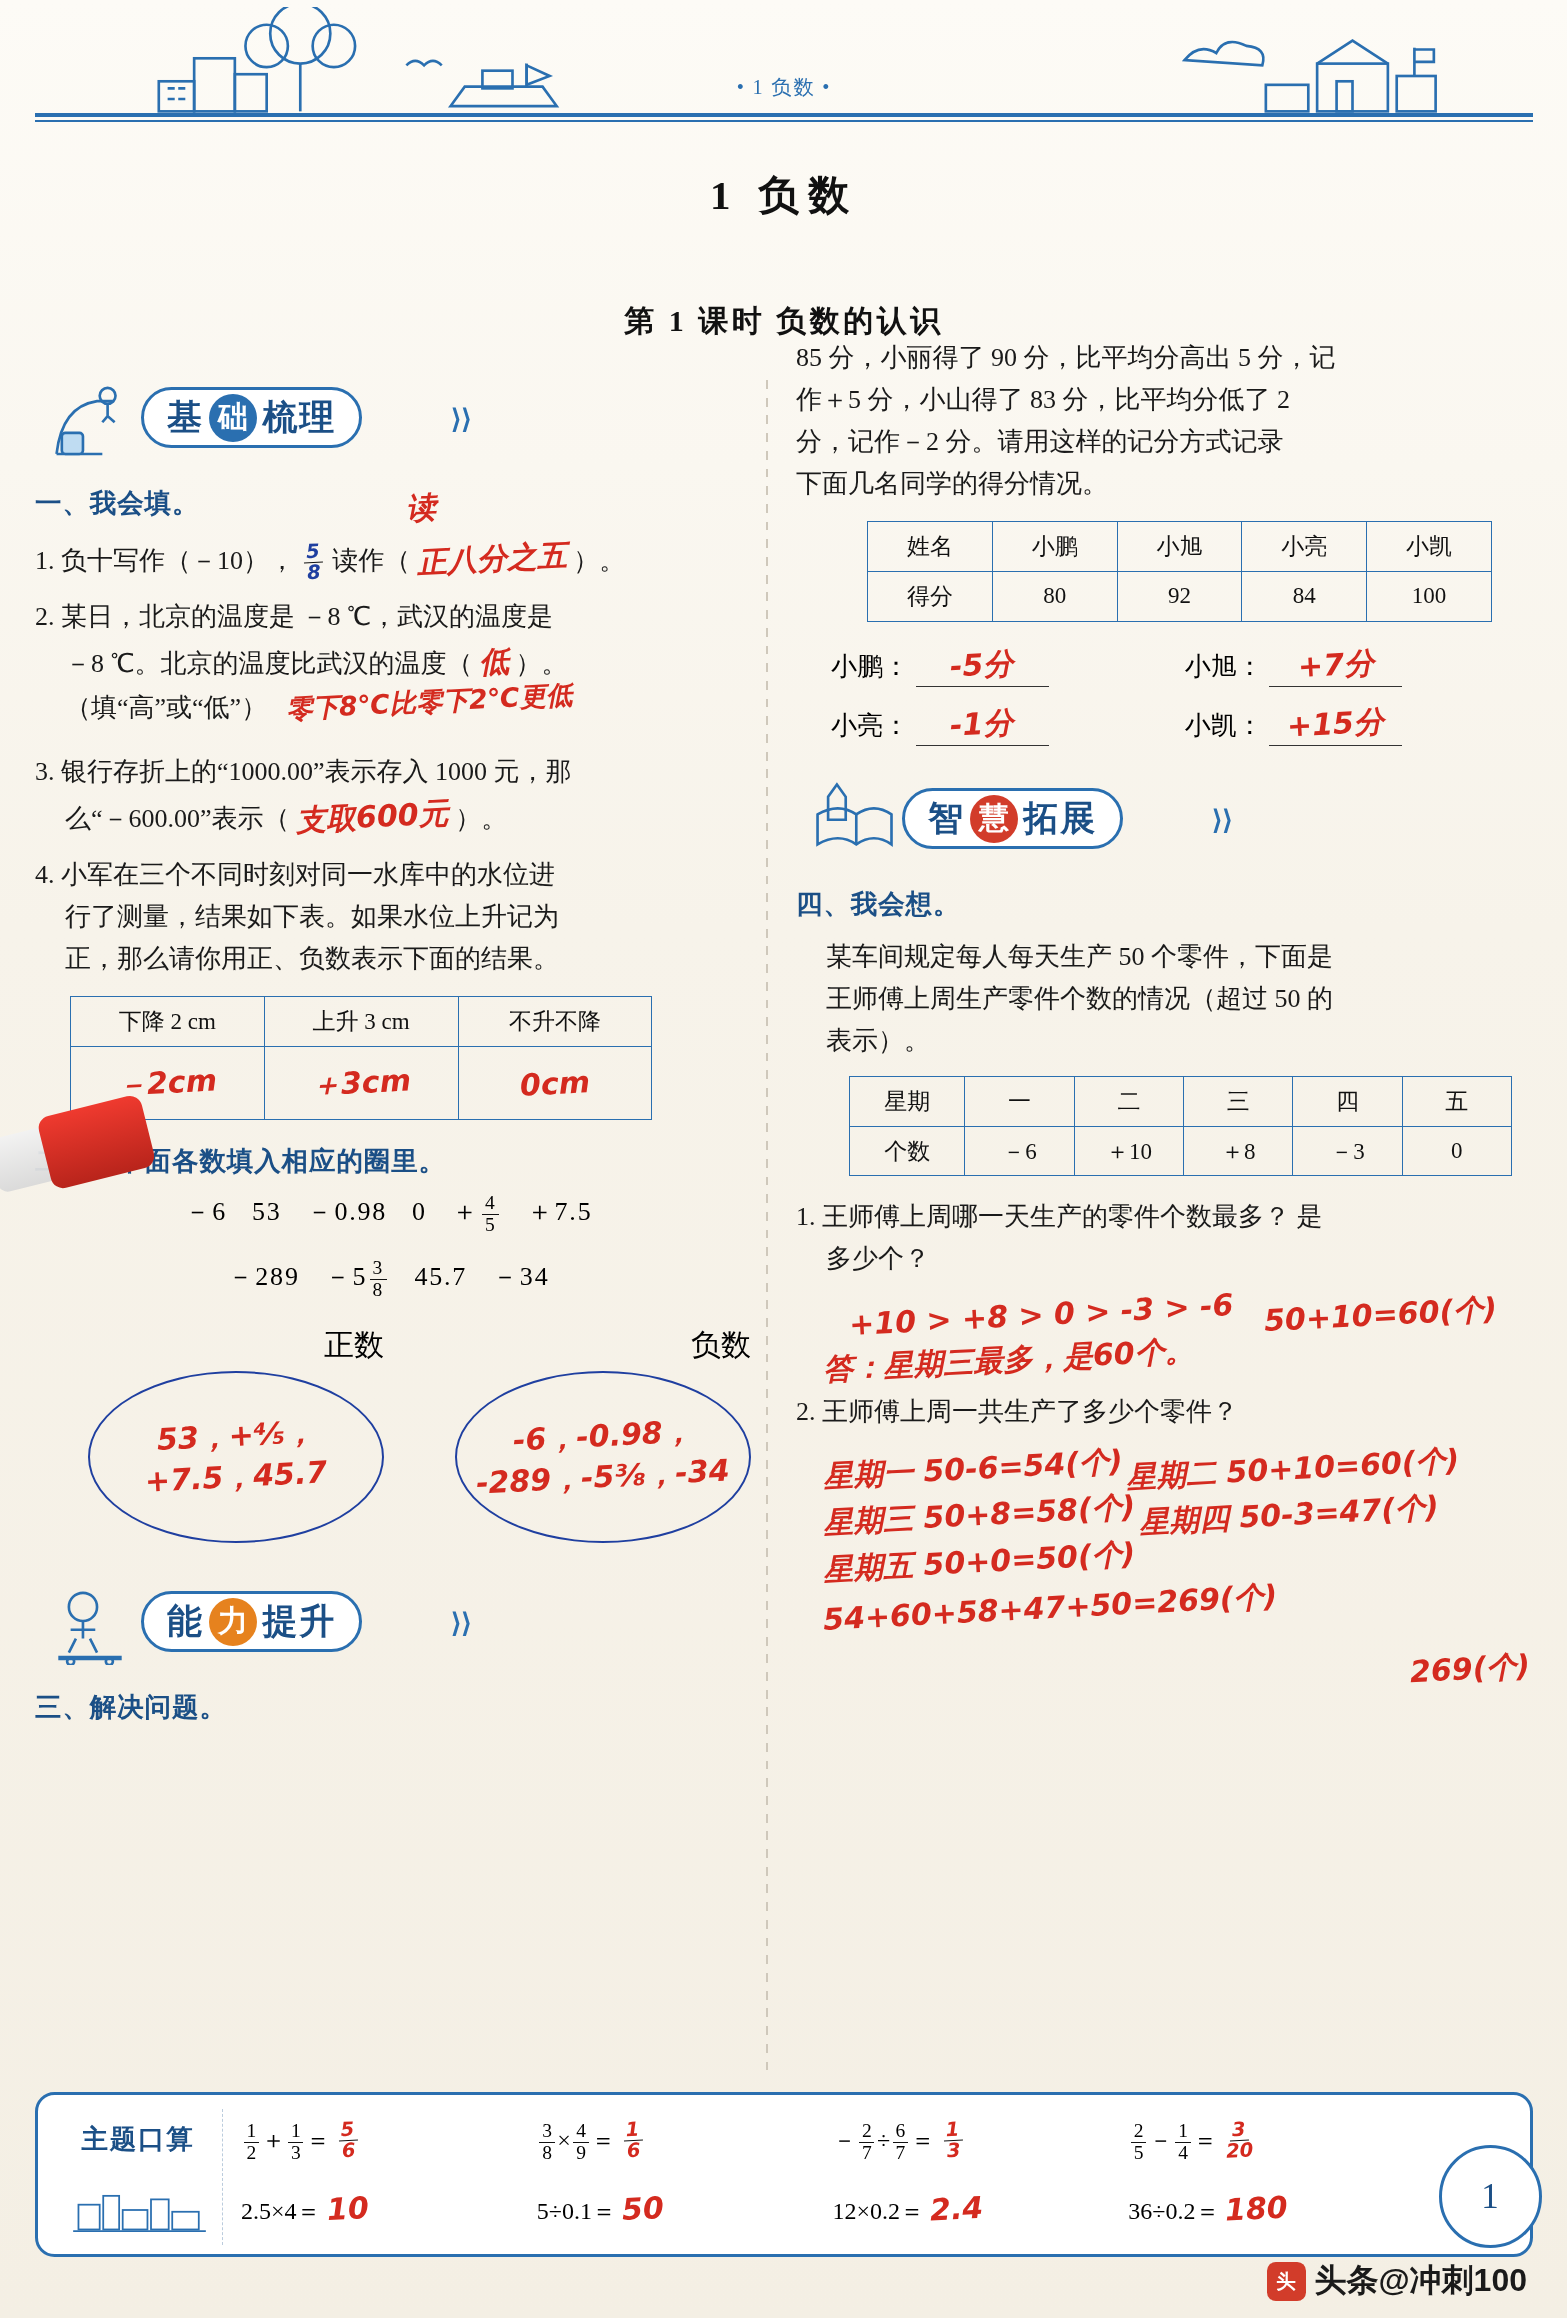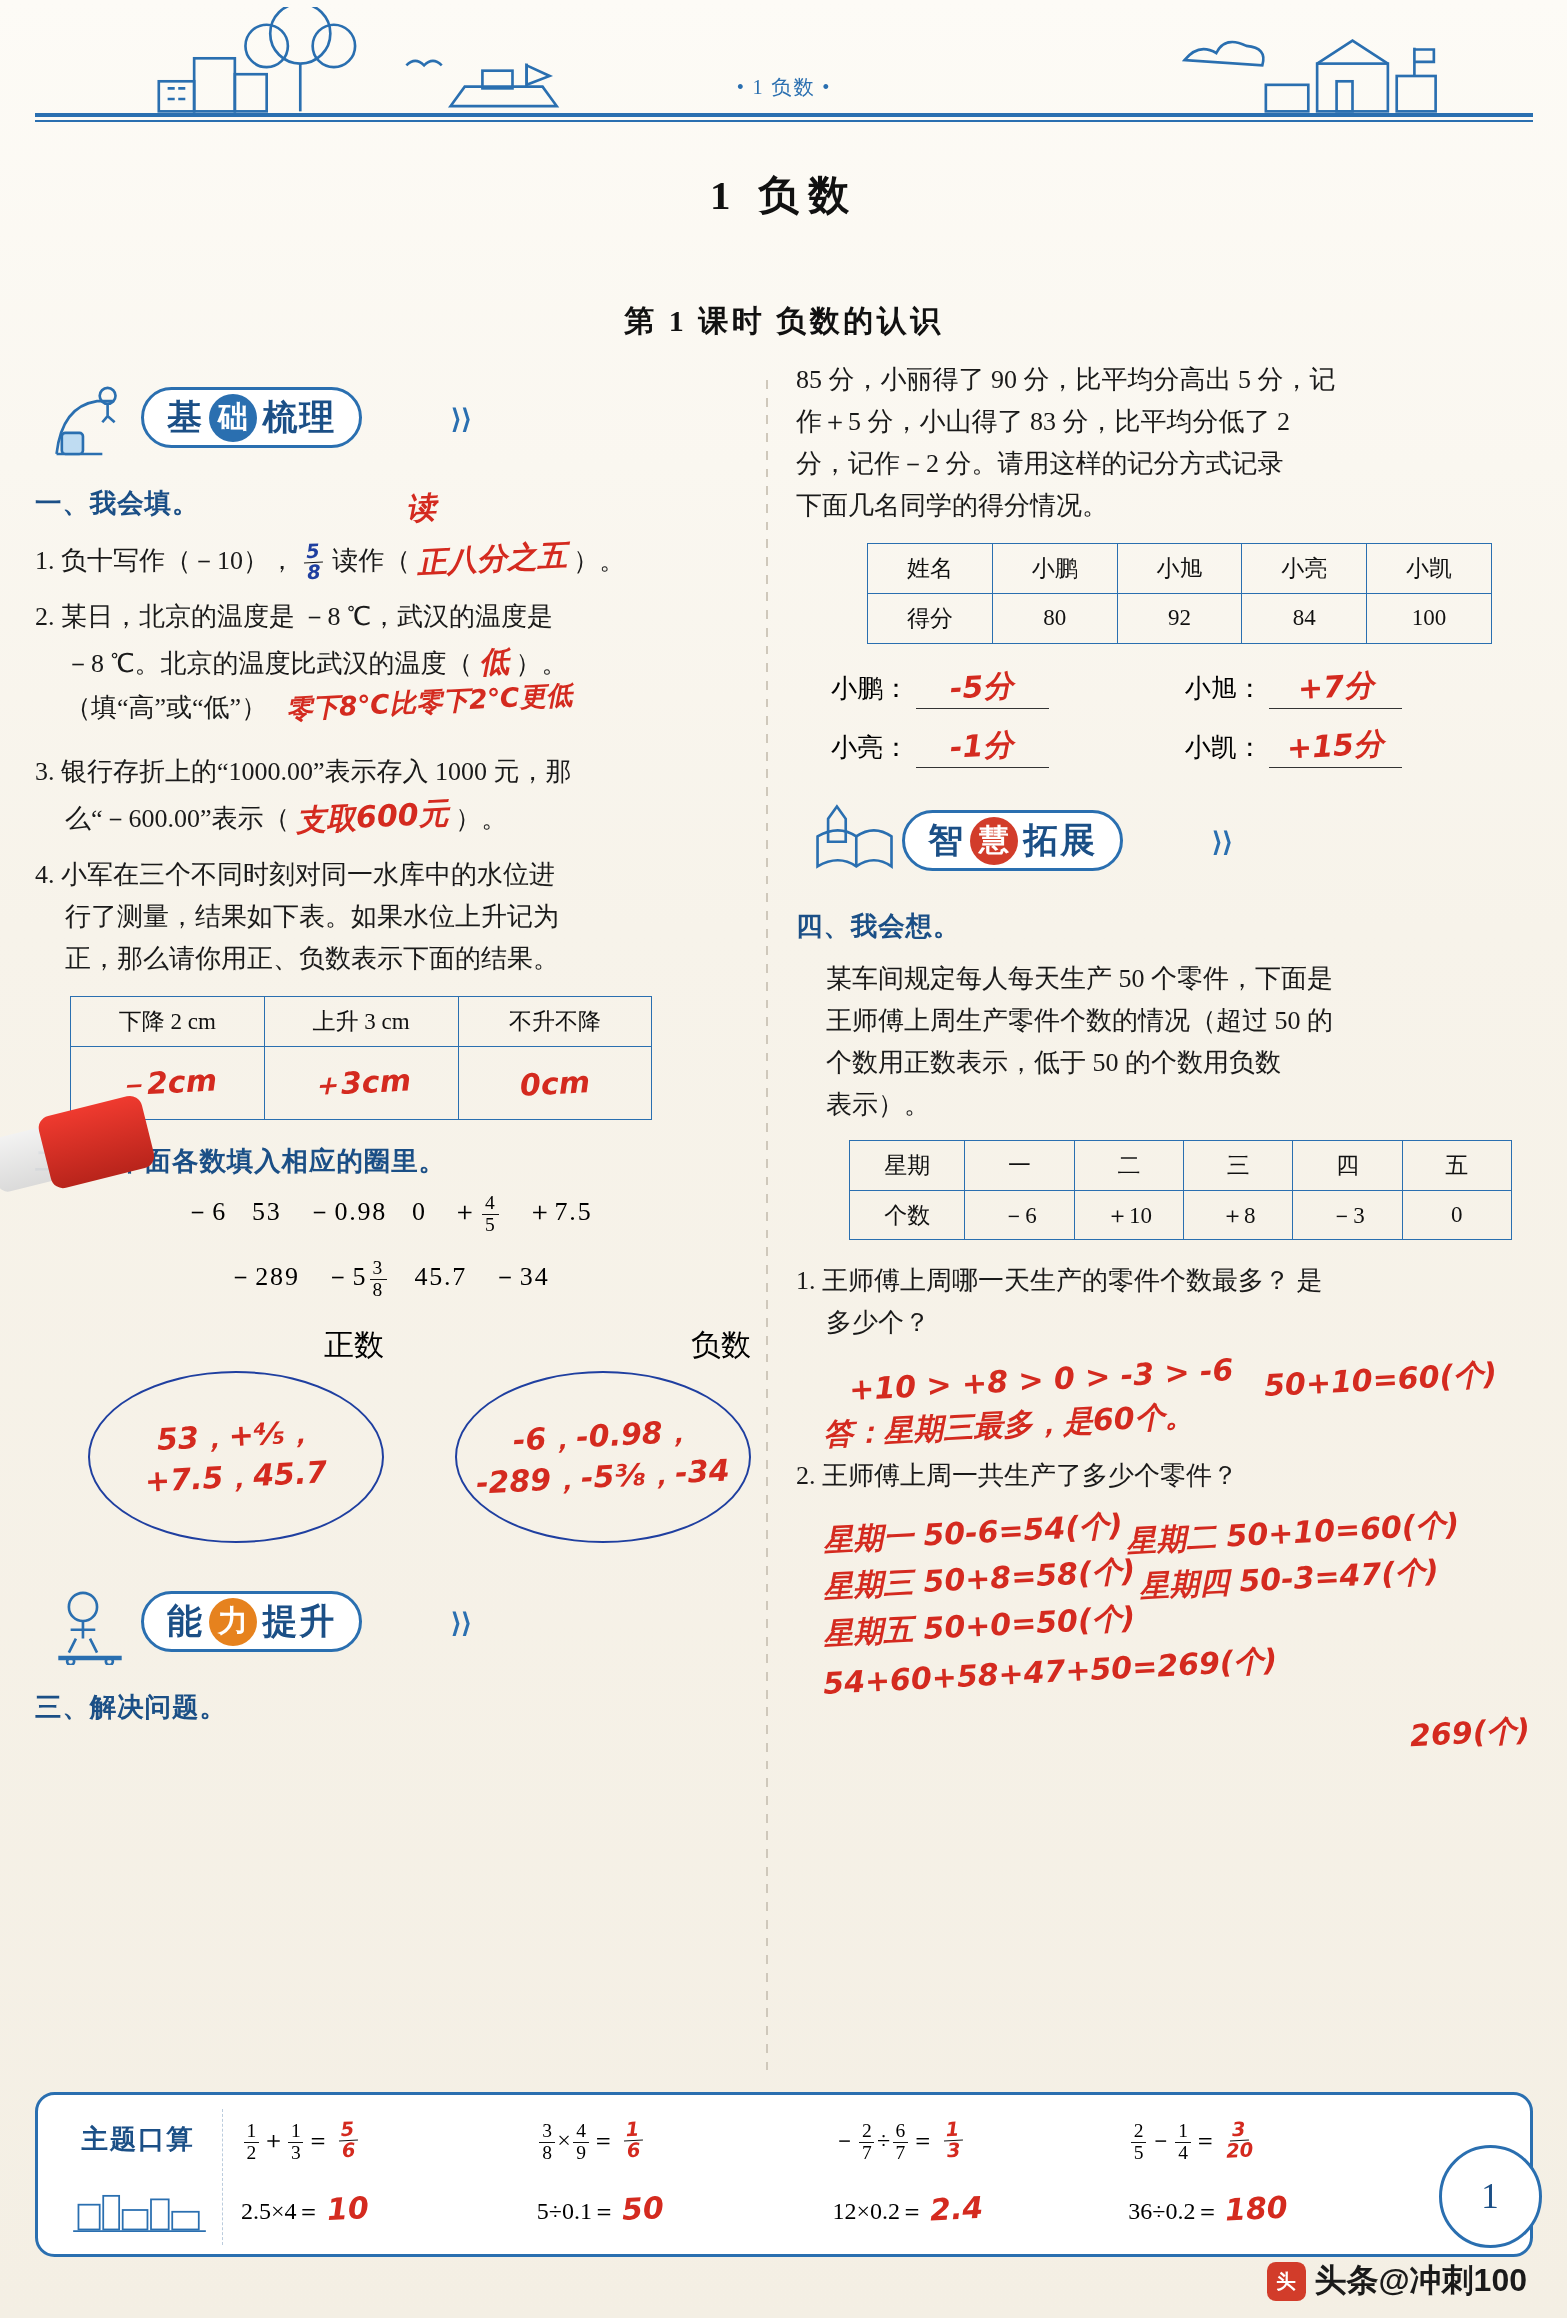--- a/index.html
+++ b/index.html
@@ -33,21 +33,21 @@
   .title1{
     position:absolute;top:168px;left:0;right:0;text-align:center;
     font-size:41px;font-weight:bold;color:#111;letter-spacing:8.8px;
   }
   .title2{
     position:absolute;top:301px;left:0;right:0;text-align:center;
     font-size:30px;font-weight:bold;color:#111;letter-spacing:3.5px;
   }
   
   .col-left{position:absolute;left:35px;top:380px;width:707px;}
-  .col-right{position:absolute;left:796px;top:380px;width:716px;}
+  .col-right{position:absolute;left:796px;top:358px;width:716px;}
   .divider{
     position:absolute;left:766px;top:380px;width:1.8px;height:1698px;
     background:repeating-linear-gradient(180deg,#cfc8bb 0 8.8px,transparent 8.8px 17.7px);
   }
   
   .banner{position:relative;height:85px;margin-bottom:12.4px;}
   .banner .bubble{
     position:absolute;left:106px;top:7px;
     border:3.5px solid #2a6fb0;border-radius:35px;
     height:55px;padding:0 23px;display:flex;align-items:center;gap:5.3px;
@@ -380,21 +380,20 @@
         <span class="bt">拓展</span>
       </div>
       <div class="arcs" style="left:416px">⟩⟩</div>
     </div>
 
     <div class="qhead">四、我会想。</div>
 
     <div class="q indent">
       <div>某车间规定每人每天生产 50 个零件，下面是</div>
       <div>王师傅上周生产零件个数的情况（超过 50 的</div>
-      <div>个数用正数表示，低于 50 的个数用负数</div>
       <div>表示）。</div>
     </div>
 
     <table class="grid" style="margin:14px 0 0 53px;">
       <tbody>
           <tr>
         <td style="width:99px">星期</td>
         <td style="width:92px">一</td>
         <td style="width:92px">二</td>
         <td style="width:92px">三</td>

